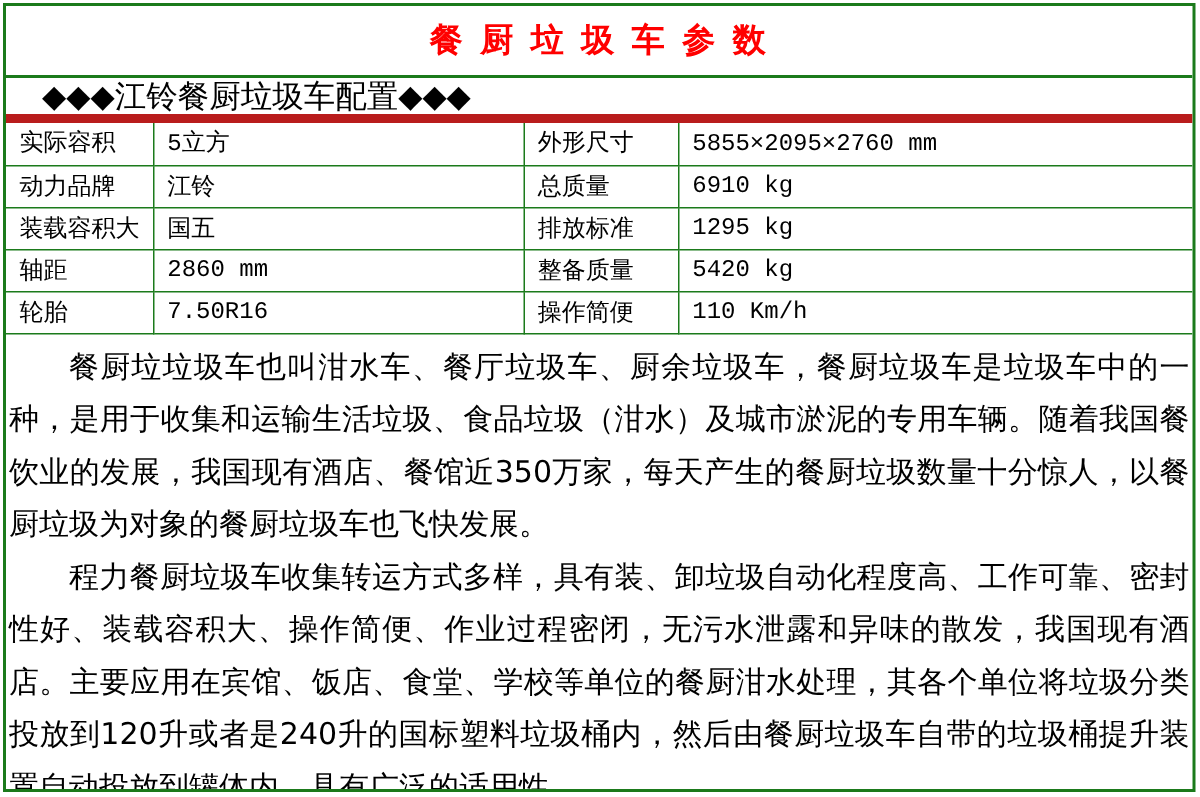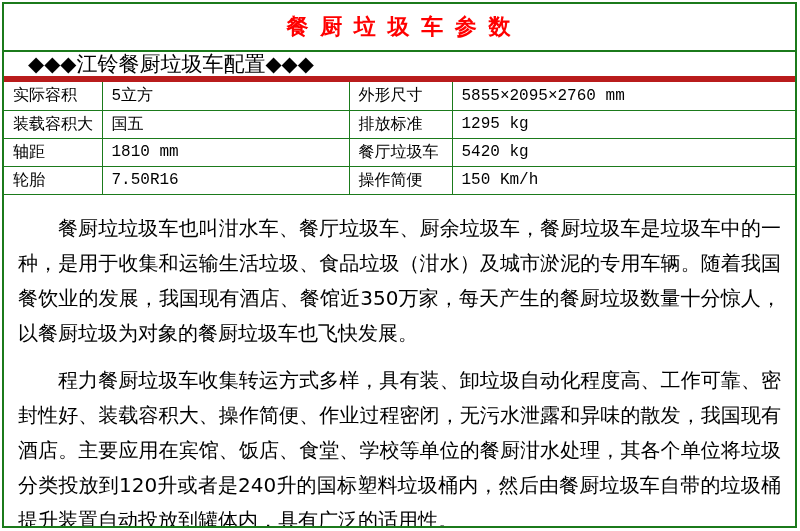--- a/index.html
+++ b/index.html
@@ -67,21 +67,21 @@
   col.c-label2 { width: 103px; }
   col.c-value2 { width: auto; }
   .description {
     padding: 4px 2px 0 2px;
     font-size: 20px;
     line-height: 35px;
     text-align: justify;
     text-justify: inter-ideograph;
   }
   .description p {
-    margin: 12px;
+    margin: 0;
     text-indent: 2em;
   }
 </style>
 </head>
 <body>
 
 <div class="page">
   <div class="frame">
 
     <div class="title-bar">
@@ -100,36 +100,42 @@
           <col class="c-value2">
       </colgroup>
       <tbody>
         <tr>
           <td>实际容积</td>
           <td>5立方</td>
           <td>外形尺寸</td>
           <td>5855×2095×2760 mm</td>
         </tr>
         <tr>
+          <td>动力品牌</td>
+          <td>江铃</td>
+          <td>总质量</td>
+          <td>6910 kg</td>
+        </tr>
+        <tr>
           <td>装载容积大</td>
           <td>国五</td>
           <td>排放标准</td>
           <td>1295 kg</td>
         </tr>
         <tr>
           <td>轴距</td>
-          <td>1810 mm</td>
-          <td>餐厅垃圾车</td>
+          <td>2860 mm</td>
+          <td>整备质量</td>
           <td>5420 kg</td>
         </tr>
         <tr>
           <td>轮胎</td>
           <td>7.50R16</td>
           <td>操作简便</td>
-          <td>150 Km/h</td>
+          <td>110 Km/h</td>
         </tr>
       </tbody>
     </table>
 
     <div class="description">
       <p>餐厨垃垃圾车也叫泔水车、餐厅垃圾车、厨余垃圾车，餐厨垃圾车是垃圾车中的一种，是用于收集和运输生活垃圾、食品垃圾（泔水）及城市淤泥的专用车辆。随着我国餐饮业的发展，我国现有酒店、餐馆近350万家，每天产生的餐厨垃圾数量十分惊人，以餐厨垃圾为对象的餐厨垃圾车也飞快发展。</p>
       <p>程力餐厨垃圾车收集转运方式多样，具有装、卸垃圾自动化程度高、工作可靠、密封性好、装载容积大、操作简便、作业过程密闭，无污水泄露和异味的散发，我国现有酒店。主要应用在宾馆、饭店、食堂、学校等单位的餐厨泔水处理，其各个单位将垃圾分类投放到120升或者是240升的国标塑料垃圾桶内，然后由餐厨垃圾车自带的垃圾桶提升装置自动投放到罐体内，具有广泛的适用性。</p>
       <p>餐厨垃圾车不仅优化了居民居住的环境卫生，减少了空气中的餐厨垃圾臭味，减少孳生蟑螂、细菌的可能，　改善了环卫作业环境，减少垃圾的四处分散造成的污染，同时可以很好的提升整个城市的形象。</p>
     </div>
 

